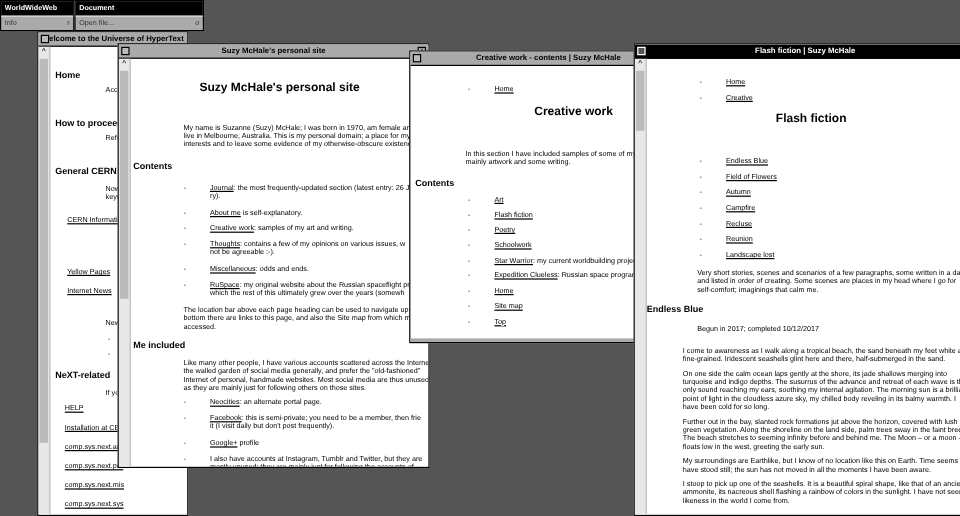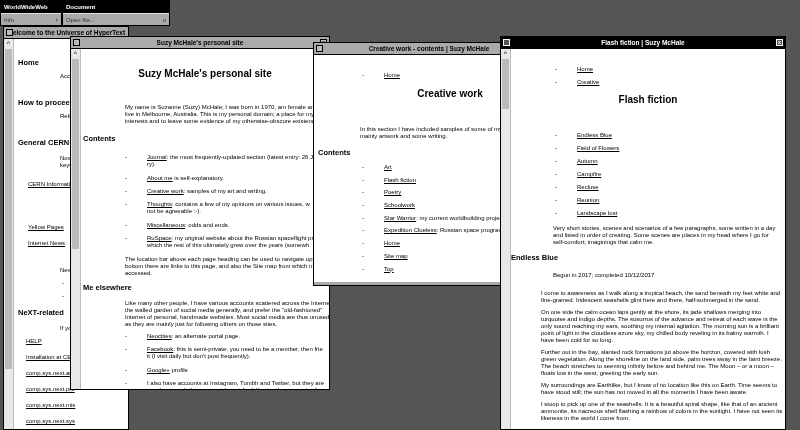--- a/index.html
+++ b/index.html
@@ -6,21 +6,21 @@
   html, body { width: 800px; height: 430px; overflow: hidden; }
   body { background: #555555; font-family: "Liberation Sans", sans-serif; font-size: 6px; color: #000; position: relative; }
   a, .lnk { text-decoration: underline; color: #000; }
 
   
   .menu { position: absolute; background: #aaaaaa; border: 1px solid #000; }
   .menu-title { background: #000; color: #fff; font-weight: bold; font-size: 6px; height: 12px; line-height: 12px; padding-left: 3px; }
   .menu-item { height: 12px; line-height: 12px; padding: 0 3px; font-size: 6px; color: #333; display: flex; justify-content: space-between; border-top: 1px solid #ddd; }
 
   
-  .win { position: absolute; background: #fff; border: 1px solid #000; overflow: hidden; }
+  .win { position: absolute; background: #fff; border: 1px solid #000; overflow: hidden; margin-left: 28px; }
   .titlebar { height: 12px; background: #aaaaaa; border-bottom: 1px solid #000; position: relative; text-align: center; font-weight: bold; font-size: 6.5px; line-height: 12px; color: #000; white-space: nowrap; overflow: hidden; }
   .titlebar.active { background: #000; color: #fff; }
   .tb-min { position: absolute; left: 2px; top: 2px; width: 7px; height: 7px; border: 1px solid #000; background: #bbb; }
   .titlebar.active .tb-min, .titlebar.active .tb-close { border-color: #fff; background: #555; }
   .tb-close { position: absolute; right: 2px; top: 2px; width: 7px; height: 7px; border: 1px solid #000; background: #bbb; font-size: 6px; line-height: 5px; text-align: center; }
   .scroll { position: absolute; left: 0; top: 12px; bottom: 0; width: 10px; background: #e8e8e8; border-right: 1px solid #bbb; }
   .scroll .arrow { height: 10px; font-size: 7px; text-align: center; line-height: 10px; color: #000; }
   .scroll .thumb { position: absolute; left: 1px; right: 1px; background: #bbbbbb; }
   .content { position: absolute; left: 12px; top: 13px; right: 0; bottom: 0; overflow: hidden; }
   .h1 { font-weight: bold; font-size: 10px; text-align: center; }
@@ -114,21 +114,21 @@
     <div class="li abs" style="left:44px;top:172px;width:200px;">
         <span class="dash">-</span>
         <div style="margin-left:22px;"><span class="lnk">Miscellaneous</span><span>: odds and ends.</span></div>
       </div>
     <div class="li abs" style="left:44px;top:185px;width:210px;white-space:nowrap;">
         <span class="dash">-</span>
         <div style="margin-left:22px;"><span class="lnk">RuSpace</span><span>: my original website about the Russian spaceflight pr</span><br><span>which the rest of this ultimately grew over the years (somewh</span></div>
       </div>
 
     <div class="p abs" style="left:44px;top:206px;width:200px;">The location bar above each page heading can be used to navigate up bottom there are links to this page, and also the Site map from which mo accessed.</div>
-    <div class="h2 abs" style="left:2px;top:233px;">Me elsewhere</div>
+    <div class="h2 abs" style="left:2px;top:233px;">Me included</div>
     <div class="p abs" style="left:44px;top:250px;width:210px;">Like many other people, I have various accounts scattered across the Internet; the walled garden of social media generally, and prefer the "old-fashioned" Internet of personal, handmade websites. Most social media are thus unused as they are mainly just for following others on those sites.</div>
 
     <div class="li abs" style="left:44px;top:283px;width:210px;">
         <span class="dash">-</span>
         <div style="margin-left:22px;"><span class="lnk">Neocities</span><span>: an alternate portal page.</span></div>
       </div>
     <div class="li abs" style="left:44px;top:296px;width:210px;white-space:nowrap;">
         <span class="dash">-</span>
         <div style="margin-left:22px;"><span class="lnk">Facebook</span><span>: this is semi-private; you need to be a member, then frie</span><br><span>it (I visit daily but don't post frequently).</span></div>
       </div>

